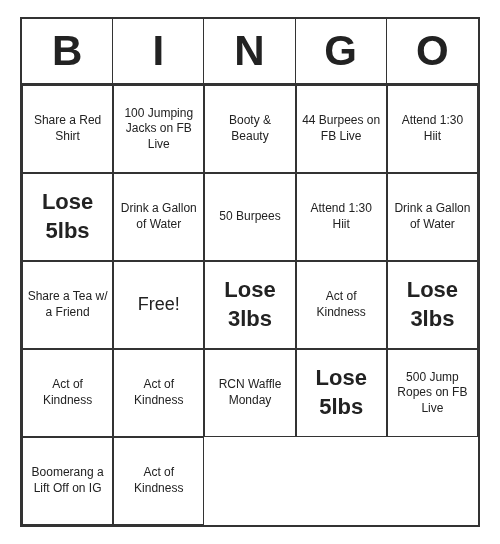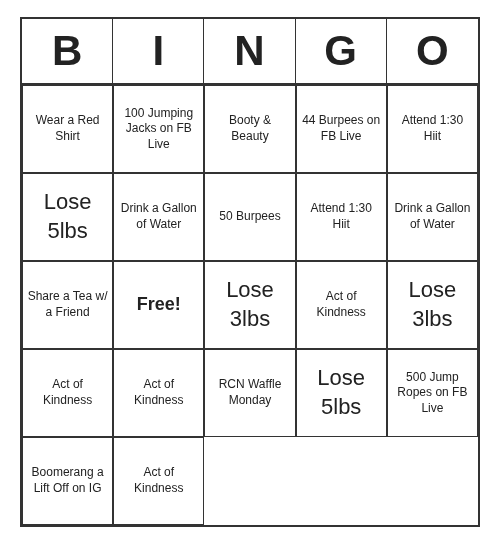--- a/index.html
+++ b/index.html
@@ -45,40 +45,40 @@
       justify-content: center;
       text-align: center;
       padding: 4px;
       font-size: 12px;
       line-height: 1.3;
       color: #222;
       position: relative;
     }
     .bingo-cell.large-text {
       font-size: 22px;
-      font-weight: normal;
+      font-weight: bold;
     }
     .bingo-cell.free {
       font-size: 18px;
-      font-weight: bold;
+      font-weight: normal;
     }
   </style>
 </head>
 <body>
 
 <div class="bingo-card">
   <div class="bingo-header">
   <div class="bingo-letter">B</div>
       <div class="bingo-letter">I</div>
       <div class="bingo-letter">N</div>
       <div class="bingo-letter">G</div>
       <div class="bingo-letter">O</div>
     </div>
   <div class="bingo-grid">
-  <div class="bingo-cell">Wear a Red Shirt</div>
+  <div class="bingo-cell">Share a Red Shirt</div>
       <div class="bingo-cell">100 Jumping Jacks on FB Live</div>
       <div class="bingo-cell">Booty &amp; Beauty</div>
       <div class="bingo-cell">44 Burpees on FB Live</div>
       <div class="bingo-cell">Attend 1:30 Hiit</div>
       <div class="bingo-cell large-text">Lose 5lbs</div>
       <div class="bingo-cell">Drink a Gallon of Water</div>
       <div class="bingo-cell">50 Burpees</div>
       <div class="bingo-cell">Attend 1:30 Hiit</div>
       <div class="bingo-cell">Drink a Gallon of Water</div>
       <div class="bingo-cell">Share a Tea w/ a Friend</div>

